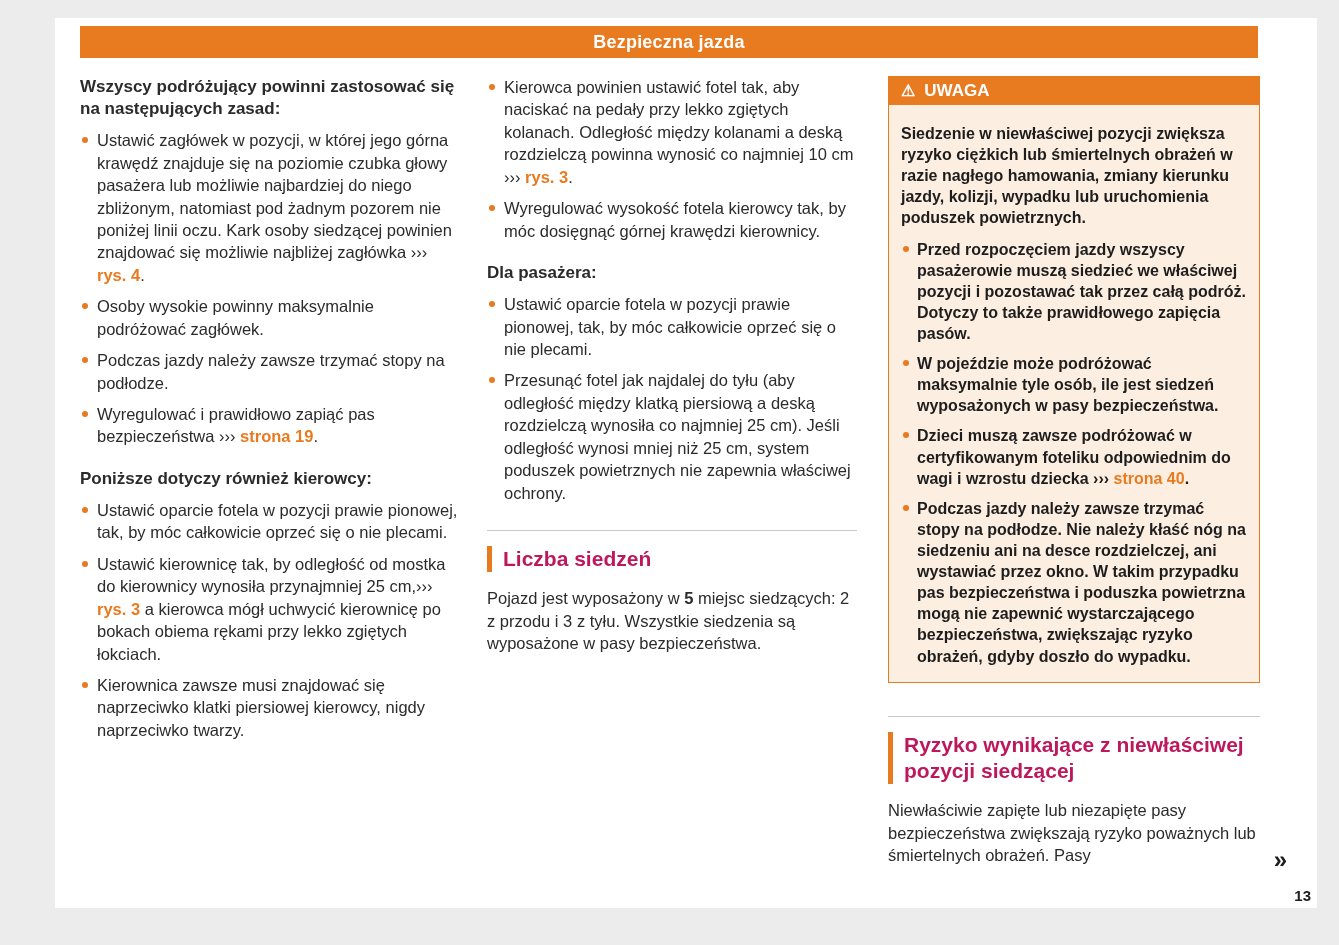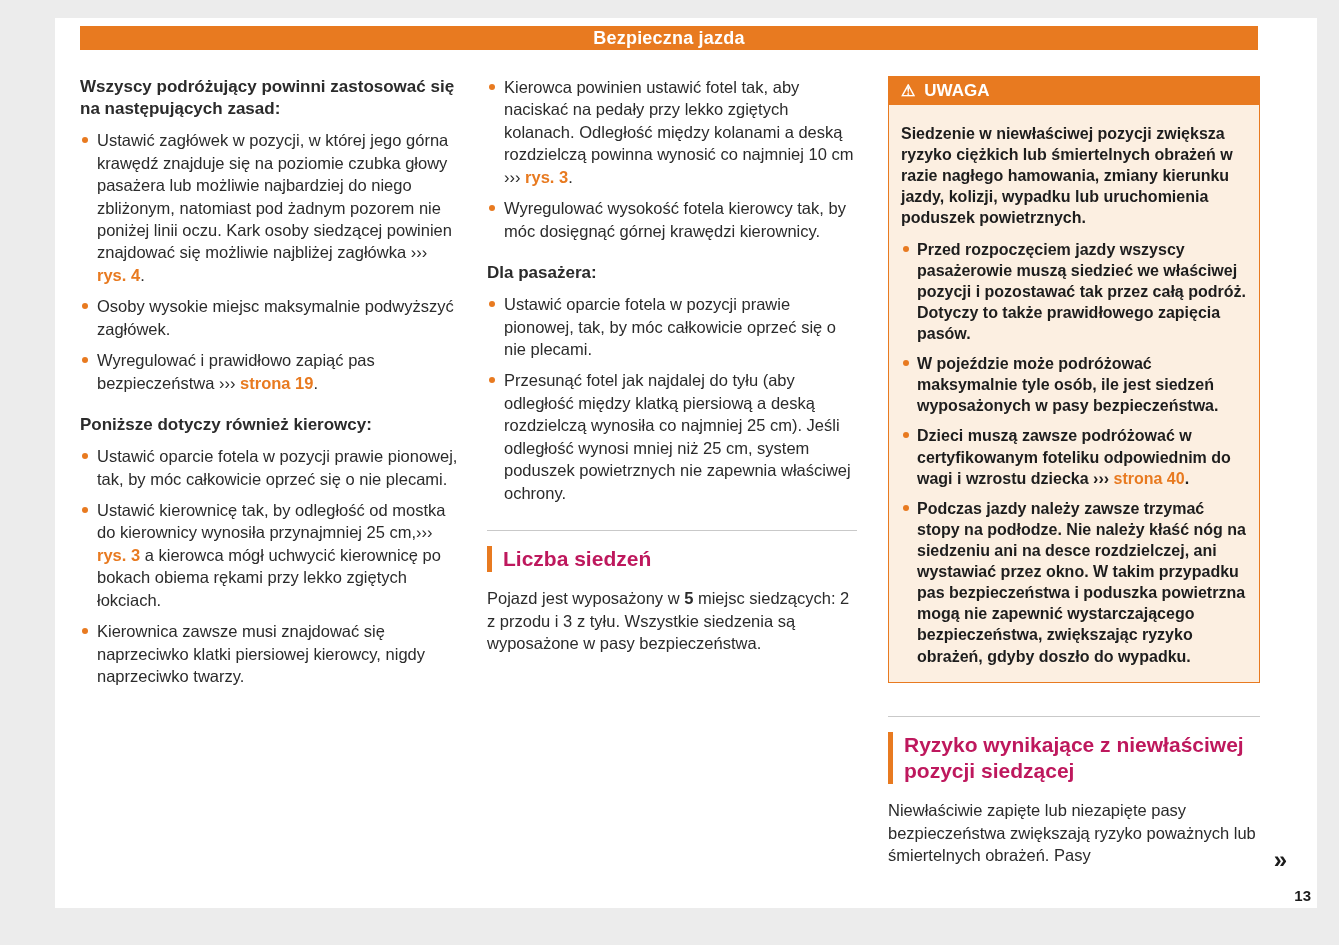--- a/index.html
+++ b/index.html
@@ -20,21 +20,21 @@
   }
   .page{
     position:absolute;
     left:55px; top:18px;
     width:1262px; height:890px;
     background:#ffffff;
   }
   .header-bar{
     position:absolute;
     left:25px; top:8px;
-    width:1178px; height:24px;
+    width:1178px; height:32px;
     background:var(--accent);
     color:#ffffff;
     display:flex; align-items:center; justify-content:center;
     font-weight:bold; font-size:18px;
     letter-spacing:.2px;
   }
   .col{
     position:absolute;
     top:58px;
     font-size:16.5px;
@@ -127,21 +127,22 @@
 <div class="page">
 
   <div class="header-bar">
     <span>Bezpieczna jazda</span>
   </div>
 
   <div class="col col1">
     <p class="h">Wszyscy podróżujący powinni zastosować się na następujących zasad:</p>
     <ul class="bullets">
         <li>Ustawić zagłówek w pozycji, w której jego górna krawędź znajduje się na poziomie czubka głowy pasażera lub możliwie najbardziej do niego zbliżonym, natomiast pod żadnym pozorem nie poniżej linii oczu. Kark osoby siedzącej powinien znajdować się możliwie najbliżej zagłówka ››› <span class="ref">rys. 4</span>.</li>
-        <li>Osoby wysokie miejsc maksymalnie podwyższyć zagłówek.</li>
+        <li>Osoby wysokie powinny maksymalnie podróżować zagłówek.</li>
+        <li>Podczas jazdy należy zawsze trzymać stopy na podłodze.</li>
         <li>Wyregulować i prawidłowo zapiąć pas bezpieczeństwa ››› <span class="ref">strona 19</span>.</li>
       </ul>
     <p class="h mt">Poniższe dotyczy również kierowcy:</p>
     <ul class="bullets">
         <li>Ustawić oparcie fotela w pozycji prawie pionowej, tak, by móc całkowicie oprzeć się o nie plecami.</li>
         <li>Ustawić kierownicę tak, by odległość od mostka do kierownicy wynosiła przynajmniej 25 cm,››› <span class="ref">rys. 3</span> a kierowca mógł uchwycić kierownicę po bokach obiema rękami przy lekko zgiętych łokciach.</li>
         <li>Kierownica zawsze musi znajdować się naprzeciwko klatki piersiowej kierowcy, nigdy naprzeciwko twarzy.</li>
       </ul>
   </div>
 

